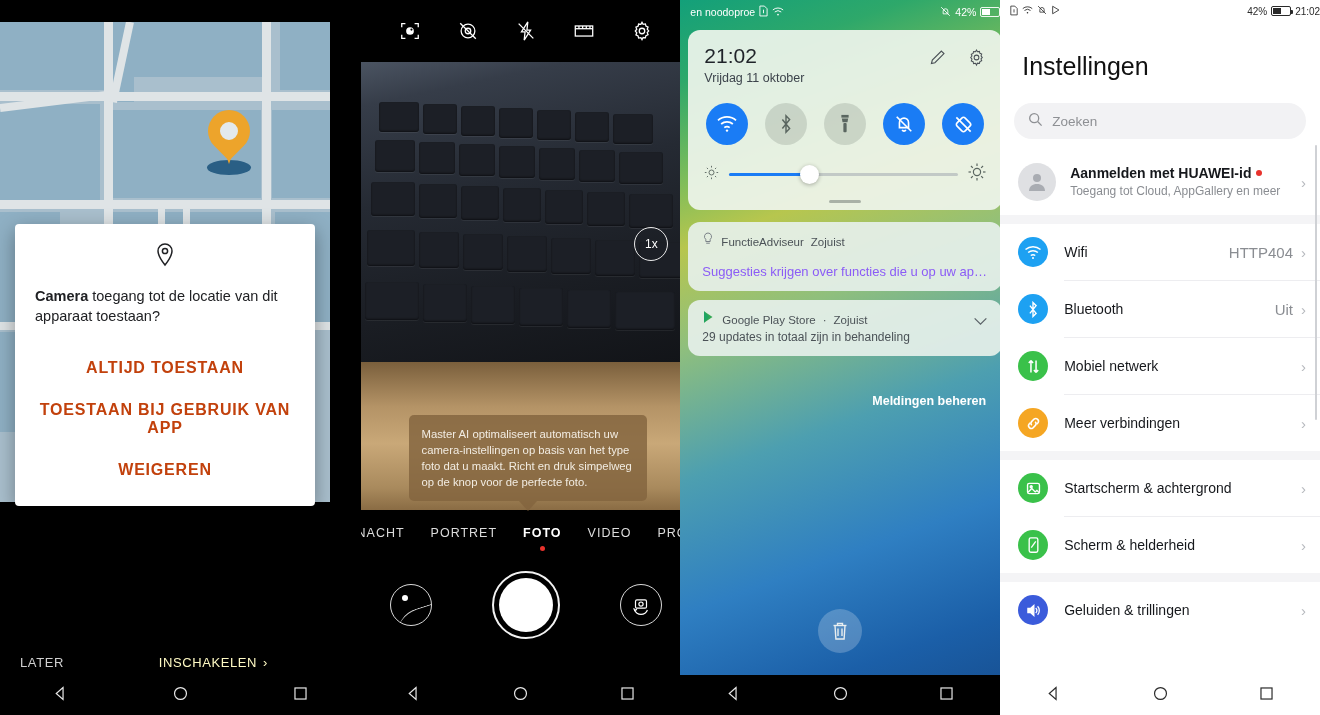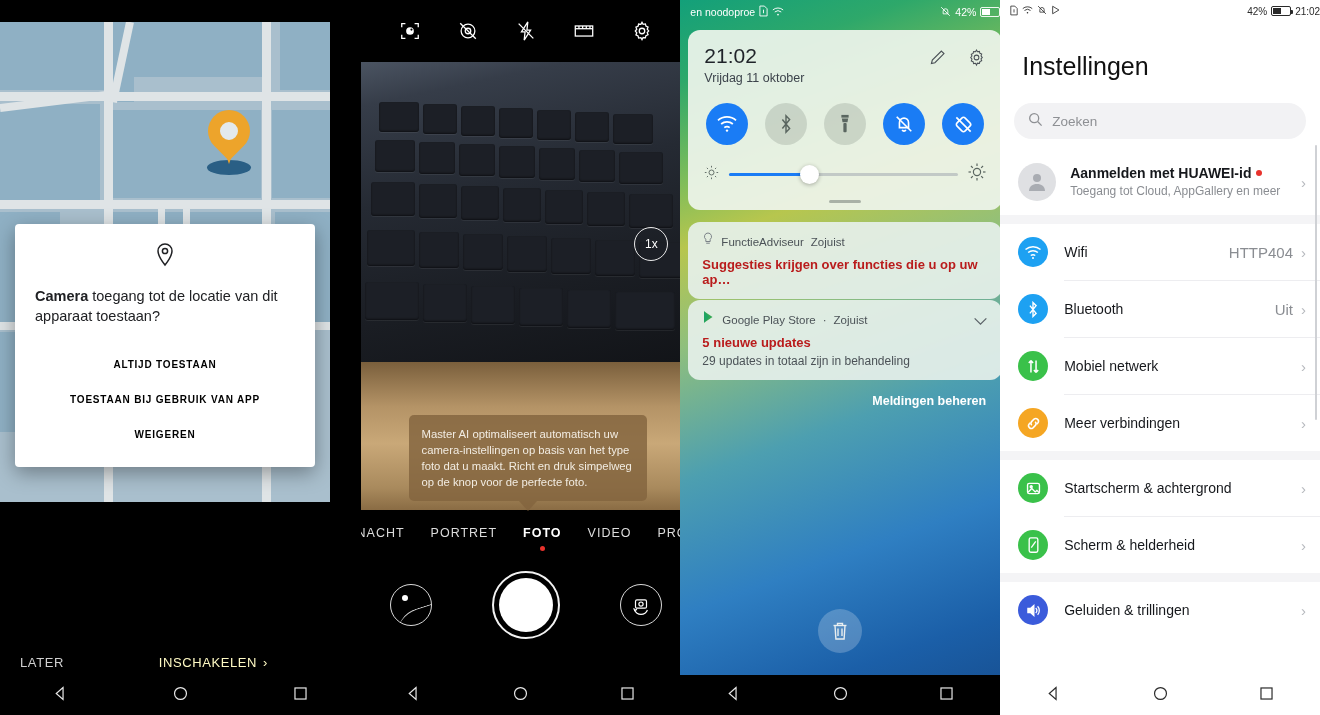--- a/index.html
+++ b/index.html
@@ -49,21 +49,21 @@
     z-index: 5;
   }
   .perm-icon { display: flex; justify-content: center; margin-bottom: 18px; }
   .perm-text {
     font-size: 14.5px; line-height: 20px; color: #202124;
     text-align: left; margin-bottom: 22px;
   }
   .perm-text b { font-weight: bold; }
   .perm-btn {
     display: block; width: 100%; text-align: center;
-    color: #000000; font-size: 10px; font-weight: bold;
+    color: #c2410c; font-size: 16px; font-weight: bold;
     letter-spacing: .8px; padding: 11px 0 13px; cursor: pointer;
     background: none; border: none; font-family: inherit;
   }
   .p1-footer {
     position: absolute; left: 0; bottom: 32px; width: 330px; height: 42px;
     display: flex; align-items: center; z-index: 4;
   }
   .p1-later { position: absolute; left: 20px; color: #cfcfcf; font-size: 13px; letter-spacing: .6px; }
   .p1-enable { position: absolute; right: 62px; color: #fef9c3; font-size: 13px; letter-spacing: .6px; display: flex; align-items: center; gap: 6px; }
 
@@ -216,21 +216,21 @@
     width: 32px; height: 3px; background: rgba(90,100,95,.45); border-radius: 2px;
   }
   .notif-card {
     position: absolute; left: 8px; width: 314px;
     background: rgba(230,240,234,.92); border-radius: 12px;
     padding: 10px 14px 12px; z-index: 2;
   }
   .notif-1 { top: 222px; }
   .notif-2 { top: 300px; }
   .notif-head { display: flex; align-items: flex-end; gap: 7px; font-size: 11.5px; color: #4b5257; }
-  .notif-title { font-size: 13px; font-weight: bold; color: #b91c1c; margin-top: 9px; }
+  .notif-title { font-size: 13px; font-weight: normal; color: #8b5cf6; margin-top: 16px; }
   .notif-sub { font-size: 12px; color: #4b5257; margin-top: 4px; }
   .notif-chevron { position: absolute; right: 14px; top: 12px; cursor: pointer; }
   .manage-link {
     position: absolute; right: 14px; top: 394px; color: #fff;
     font-size: 12.5px; font-weight: bold; z-index: 2; cursor: pointer;
   }
   .trash-btn {
     position: absolute; left: 50%; margin-left: -22px; top: 609px;
     width: 44px; height: 44px; border-radius: 50%;
     background: rgba(255,255,255,.22);
@@ -636,21 +636,20 @@
         </span>
         <span>Google Play Store</span>
         <span>·</span>
         <span>Zojuist</span>
       </div>
       <span class="notif-chevron">
         <svg width="15" height="9" viewBox="0 0 16 10" fill="none" stroke="#5c6369" stroke-width="1.4">
             <path d="M1.5 1.5 L8 8 L14.5 1.5"></path>
           </svg>
       </span>
-      <div class="notif-title">5 nieuwe updates</div>
       <div class="notif-sub">29 updates in totaal zijn in behandeling</div>
     </div>
 
     <span class="manage-link">Meldingen beheren</span>
 
     <span class="trash-btn">
       <svg width="20" height="22" viewBox="0 0 20 22" fill="none" stroke="#e9eef0" stroke-width="1.4">
         <path d="M3.5 5.5h13"></path>
           <path d="M7.5 5.5V3.5h5v2"></path>
         <path d="M5 5.5 L5.9 19 h8.2 L15 5.5"></path>

